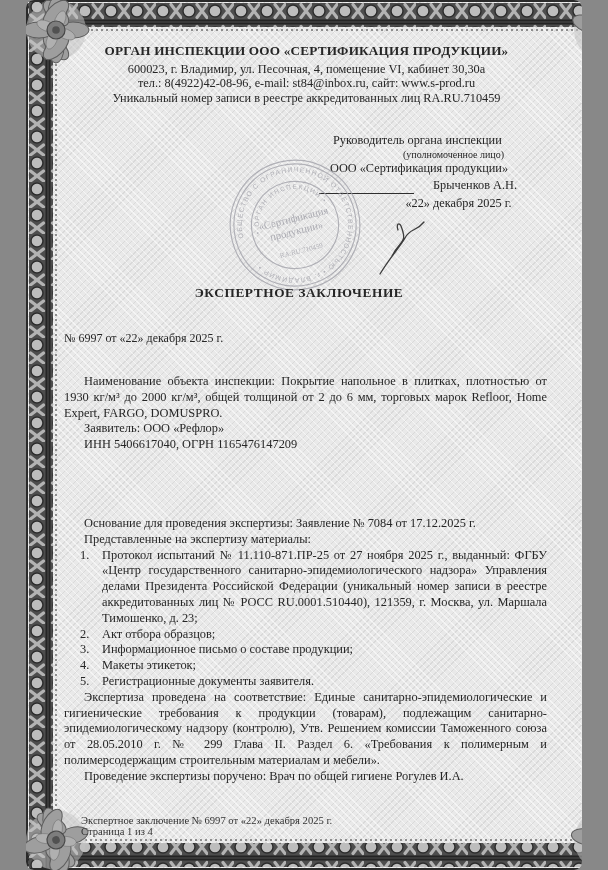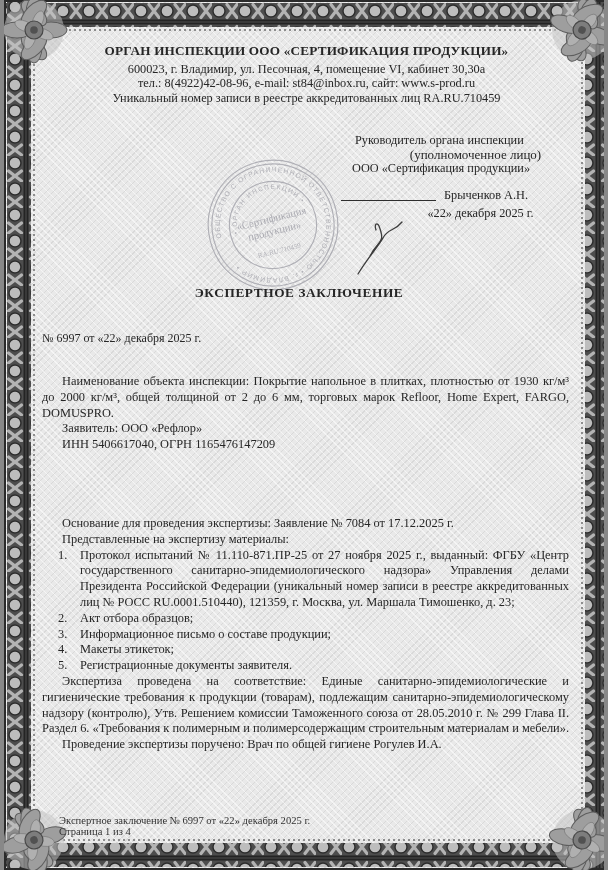--- a/index.html
+++ b/index.html
@@ -1,44 +1,45 @@
 <!DOCTYPE html>
 <html><head>
 <meta charset="utf-8">
 <style>
   html,body{margin:0;padding:0;background:#888;}
   .page{
     position:relative;
-    width:600px;height:870px;
+    width:556px;height:870px;
     margin:0 auto;
     overflow:hidden;
     font-family:"Liberation Serif","DejaVu Serif",serif;
     color:#262626;
     background-color:#e9e9e9;
     background-image:
       repeating-linear-gradient(45deg, rgba(255,255,255,.55) 0 1px, rgba(0,0,0,0) 1px 5px),
       repeating-linear-gradient(135deg, rgba(110,110,110,.13) 0 1px, rgba(0,0,0,0) 1px 5px);
+    border-radius: 8px;
   }
   .frame{position:absolute;inset:0;pointer-events:none;}
   
   .header{
     position:absolute;top:44px;left:45px;right:40px;
     text-align:center;line-height:14.5px;font-size:12.3px;
   }
   .header .org{font-weight:bold;font-size:13.2px;margin-bottom:3px;letter-spacing:.2px;}
   
   .approve{
     position:absolute;top:133px;right:36px;width:245px;
     font-size:12.3px;line-height:15.5px;
   }
   .approve-word{text-align:center;margin-bottom:28px;letter-spacing:.4px;}
   .approve-pos{padding-left:32px;}
-  .approve-auth{font-size:13px;text-align:center;padding-left:60px;line-height:12px;}
+  .approve-auth{font-size:10px;text-align:center;padding-left:60px;line-height:12px;}
   .approve-co{padding-left:29px;}
-  .sigline{display:flex;align-items:flex-start;padding-left:18px;margin-top:12px;}
+  .sigline{display:flex;align-items:flex-end;padding-left:18px;margin-top:2px;gap:11px;}
   .sigline .line{flex:0 0 95px;border-bottom:1px solid #2e2e2e;height:12px;margin-right:8px;}
   .approve-date{text-align:center;padding-left:70px;margin-top:2px;}
   
   .stamp{position:absolute;left:200px;top:156px;width:138px;height:138px;
          transform:rotate(-14deg);opacity:.8;pointer-events:none;}
   
   .signature{position:absolute;left:348px;top:218px;width:64px;height:70px;pointer-events:none;}
   
   .doc-title{position:absolute;top:285px;left:0;right:10px;text-align:center;
              font-weight:bold;font-size:13.3px;letter-spacing:.6px;}

